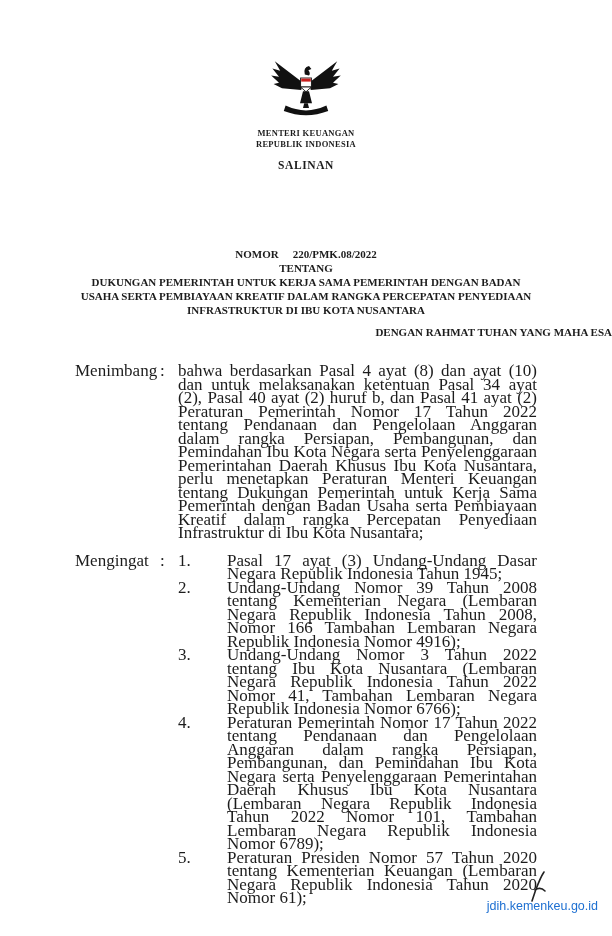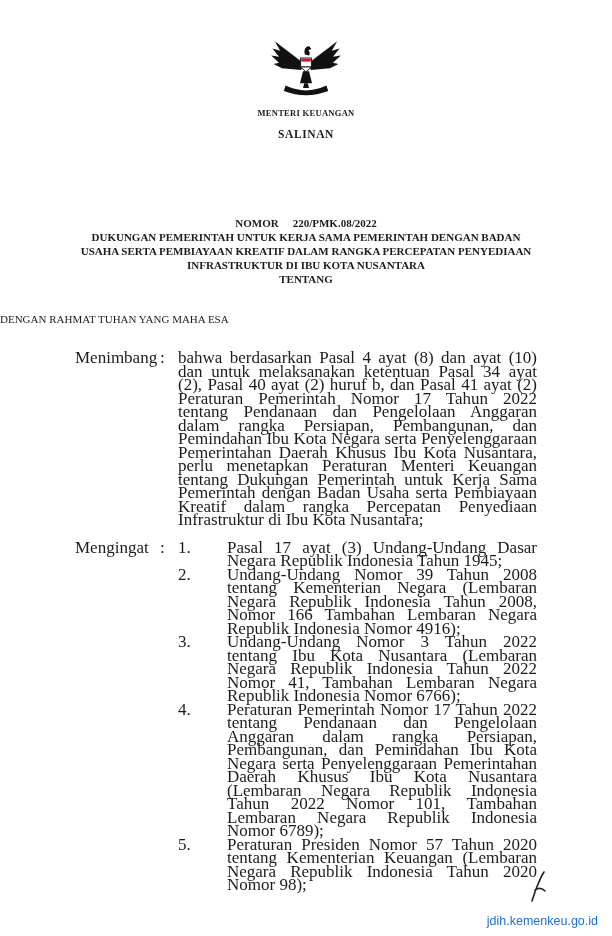--- a/index.html
+++ b/index.html
@@ -5,42 +5,42 @@
   html,body{margin:0;padding:0;background:#ffffff;}
   .page{
     position:relative;
     width:612px;height:936px;
     margin:0 auto;
     background:#ffffff;
     font-family:"Liberation Serif", serif;
     color:#1c1c1c;
     overflow:hidden;
   }
-  .header{padding-top:34px;text-align:center;}
+  .header{padding-top:54px;text-align:center;}
   .emblem{display:inline-block;}
   .ministry{margin-top:4px;font-family:"Liberation Serif",serif;font-weight:bold;font-size:8.5px;line-height:11px;letter-spacing:.3px;}
   .salinan{margin-top:9px;font-weight:bold;font-size:11.5px;letter-spacing:.6px;}
   .title-block{margin:76px 75px 0 75px;text-align:center;font-weight:bold;font-size:11px;line-height:14px;}
   .title-block .nomor-value{margin-left:14px;}
-  .invocation{margin-top:27px;text-align:left;font-weight:normal;font-size:11px;}
+  .invocation{margin-top:9px;text-align:right;font-weight:bold;font-size:11px;}
   .authority{margin-top:14px;text-align:center;font-weight:bold;font-size:11px;}
   .body{margin:26px 75px 0 75px;font-size:17px;line-height:13.5px;}
   .row{display:flex;align-items:flex-start;}
   .row .label{width:85px;flex:0 0 85px;}
   .row .colon{width:10px;flex:0 0 10px;}
   .row .gap{width:8px;flex:0 0 8px;}
   .row .content{flex:1;text-align:justify;}
   .row + .row{margin-top:14px;}
   ol.legal{list-style:none;margin:0;padding:0;}
   ol.legal li{display:flex;}
   ol.legal .num{width:21px;flex:0 0 21px;}
   ol.legal .txt{flex:1;text-align:justify;margin-left:28px;}
   .paraf{position:absolute;right:62px;bottom:28px;}
   .footer-link{
-    position:absolute;right:14px;bottom:8px;
+    position:absolute;right:14px;bottom:23px;
     font-family:"Liberation Sans",sans-serif;
     font-size:12.5px;text-decoration:none;
   }
 </style>
 </head>
 <body>
 
 <div class="page">
 
   <div class="header">
@@ -62,30 +62,31 @@
           <path d="M26 86 q34 16 68 0 l3 9 q-37 14 -74 0 z"></path>
         </g>
 
         <rect x="51" y="40" width="18" height="15" fill="#ffffff" stroke="#111111" stroke-width="1.5"></rect>
         <rect x="52" y="41" width="16" height="5" fill="#c9201f"></rect>
         <path d="M51 55 h18 l-9 8 z" fill="#ffffff" stroke="#111111" stroke-width="1.5"></path>
       </svg>
     </span>
     <div class="ministry">
       <div>MENTERI KEUANGAN</div>
+      <div>REPUBLIK INDONESIA</div>
     </div>
     <div class="salinan">SALINAN</div>
   </div>
 
   <div class="title-block">
     <div>
       <span>NOMOR</span><span class="nomor-value">220/PMK.08/2022</span>
     </div>
+    <div>TENTANG</div>
     <div>DUKUNGAN PEMERINTAH UNTUK KERJA SAMA PEMERINTAH DENGAN BADAN USAHA SERTA PEMBIAYAAN KREATIF DALAM RANGKA PERCEPATAN PENYEDIAAN INFRASTRUKTUR DI IBU KOTA NUSANTARA</div>
-    <div>TENTANG</div>
   </div>
 
   <div class="invocation">DENGAN RAHMAT TUHAN YANG MAHA ESA</div>
 
   <div class="body">
 
     <div class="row">
       <div class="label">Menimbang</div>
       <div class="colon">:</div>
       <div class="gap"></div>
@@ -109,21 +110,21 @@
           <li>
             <span class="num">3.</span>
             <span class="txt">Undang-Undang Nomor 3 Tahun 2022 tentang Ibu Kota Nusantara (Lembaran Negara Republik Indonesia Tahun 2022 Nomor 41, Tambahan Lembaran Negara Republik Indonesia Nomor 6766);</span>
           </li>
           <li>
             <span class="num">4.</span>
             <span class="txt">Peraturan Pemerintah Nomor 17 Tahun 2022 tentang Pendanaan dan Pengelolaan Anggaran dalam rangka Persiapan, Pembangunan, dan Pemindahan Ibu Kota Negara serta Penyelenggaraan Pemerintahan Daerah Khusus Ibu Kota Nusantara (Lembaran Negara Republik Indonesia Tahun 2022 Nomor 101, Tambahan Lembaran Negara Republik Indonesia Nomor 6789);</span>
           </li>
           <li>
             <span class="num">5.</span>
-            <span class="txt">Peraturan Presiden Nomor 57 Tahun 2020 tentang Kementerian Keuangan (Lembaran Negara Republik Indonesia Tahun 2020 Nomor 98);</span>
+            <span class="txt">Peraturan Presiden Nomor 57 Tahun 2020 tentang Kementerian Keuangan (Lembaran Negara Republik Indonesia Tahun 2020 Nomor 61);</span>
           </li>
         </ol>
       </div>
     </div>
 
   </div>
 
   <div class="paraf">
     <svg width="22" height="34" viewBox="0 0 22 34" xmlns="http://www.w3.org/2000/svg">
       <path d="M16 2 C12 8 10 14 7 22 C6 25 5 28 4 31 M7 20 C10 18 14 18 17 21" fill="none" stroke="#222" stroke-width="1.6" stroke-linecap="round"></path>

